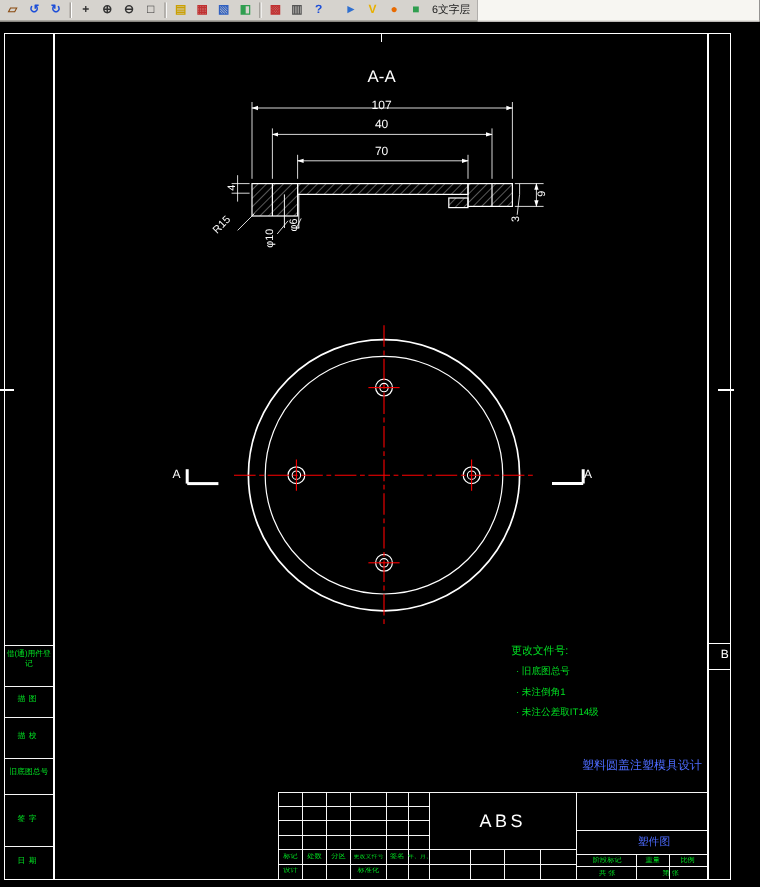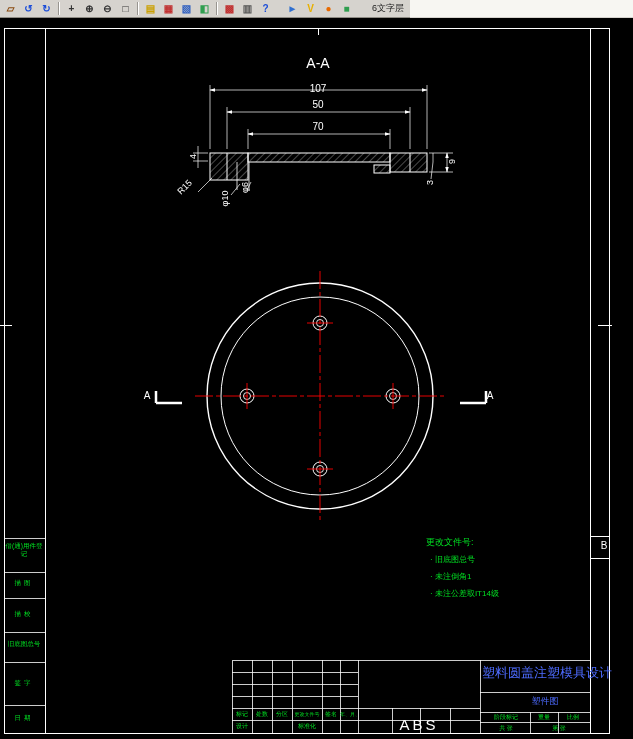--- a/index.html
+++ b/index.html
@@ -2,21 +2,21 @@
 <html><head>
 <meta charset="utf-8">
 <style>
   *{box-sizing:border-box;margin:0;padding:0}
   html,body{width:633px;height:739px;overflow:hidden;background:#000;font-family:"Liberation Sans",sans-serif}
   #toolbar{position:absolute;top:0;left:0;width:633px;height:18px;display:flex;z-index:2}
   .tb-gray{display:flex;align-items:center;background:#d6d3ce;border-bottom:1px solid #8e8b84;padding:0 6px 0 2px;gap:1px}
   .tb-white{flex:1;background:#f7f6f2;border-bottom:1px solid #d6d3ce}
   .tb-icon{width:17px;height:15px;display:flex;align-items:center;justify-content:center;font-size:10px;line-height:1;font-weight:bold;cursor:default}
   .tb-sep{width:2px;height:13px;border-left:1px solid #989590;border-right:1px solid #ffffff;margin:0 2px}
-  .tb-label{font-size:9px;color:#222;margin-left:16px;white-space:nowrap}
+  .tb-label{font-size:9px;color:#222;margin-left:4px;white-space:nowrap}
   .gap{margin-left:9px}
   #canvas{position:absolute;inset:0;z-index:1;background:#000}
   #canvas svg{position:absolute;top:0;left:0}
   .t{position:absolute;white-space:nowrap;color:#fff;line-height:1;font-size:10px}
   .c{text-align:center}
   .g{color:#00e122}
   .b{color:#4d6bff}
   .rot{transform:rotate(-90deg)}
   .rot45{transform:rotate(-45deg)}
   .f8{font-size:8px}.f9{font-size:9px}.f11{font-size:14px}
@@ -179,40 +179,40 @@
     <g stroke="#ffffff" stroke-width="2.5">
       <line x1="156" y1="403" x2="182" y2="403"></line>
       <line x1="156" y1="391" x2="156" y2="403"></line>
       <line x1="460" y1="403" x2="486" y2="403"></line>
       <line x1="486" y1="391" x2="486" y2="403"></line>
     </g>
   </svg>
 
   <div class="t c f11" style="left:296px;top:56px;width:44px">A-A</div>
   <div class="t c" style="left:300px;top:84px;width:36px">107</div>
-  <div class="t c" style="left:303px;top:100px;width:30px">50</div>
+  <div class="t c" style="left:303px;top:100px;width:30px">40</div>
   <div class="t c" style="left:303px;top:122px;width:30px">70</div>
   <div class="t c f9 rot" style="left:185px;top:152px;width:16px">4</div>
   <div class="t c f9 rot45" style="left:172px;top:183px;width:26px">R15</div>
   <div class="t c f9 rot" style="left:214px;top:194px;width:22px">φ10</div>
   <div class="t c f9 rot" style="left:236px;top:183px;width:18px">φ6</div>
   <div class="t c f9 rot" style="left:422px;top:178px;width:16px">3</div>
   <div class="t c f9 rot" style="left:444px;top:157px;width:16px">9</div>
 
   <div class="t c" style="left:139px;top:391px;width:16px">A</div>
   <div class="t c" style="left:482px;top:391px;width:16px">A</div>
   <div class="t c" style="left:597px;top:541px;width:14px">B</div>
 
   <div class="t g f9" style="left:426px;top:538px">更改文件号:</div>
   <div class="t g f8" style="left:430px;top:556px">· 旧底图总号</div>
   <div class="t g f8" style="left:430px;top:573px">· 未注倒角1</div>
   <div class="t g f8" style="left:430px;top:590px">· 未注公差取IT14级</div>
 
-  <div class="t abs-txt" style="left:358px;top:717px;width:122px">ABS</div>
-  <div class="t b c" style="left:482px;top:666px;width:106px;font-size:13px">塑料圆盖注塑模具设计</div>
+  <div class="t abs-txt" style="left:358px;top:677px;width:122px">ABS</div>
+  <div class="t b c" style="left:482px;top:634px;width:106px;font-size:10px">塑料圆盖注塑模具设计</div>
   <div class="t b c f9" style="left:492px;top:697px;width:106px">塑件图</div>
 
   <div class="t g c tiny" style="left:232px;top:711px;width:20px">标记</div>
   <div class="t g c tiny" style="left:252px;top:711px;width:20px">处数</div>
   <div class="t g c tiny" style="left:272px;top:711px;width:20px">分区</div>
   <div class="t g c tinier" style="left:292px;top:712px;width:30px">更改文件号</div>
   <div class="t g c tiny" style="left:322px;top:711px;width:18px">签名</div>
   <div class="t g c tinier" style="left:340px;top:712px;width:18px">年、月、日</div>
   <div class="t g c tiny" style="left:232px;top:723px;width:20px">设计</div>
   <div class="t g c tiny" style="left:292px;top:723px;width:30px">标准化</div>

